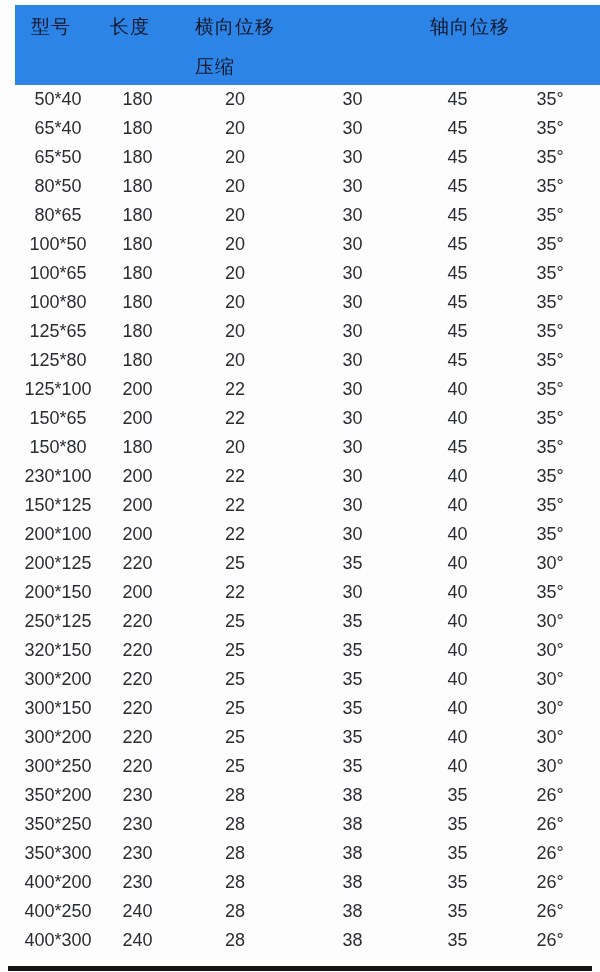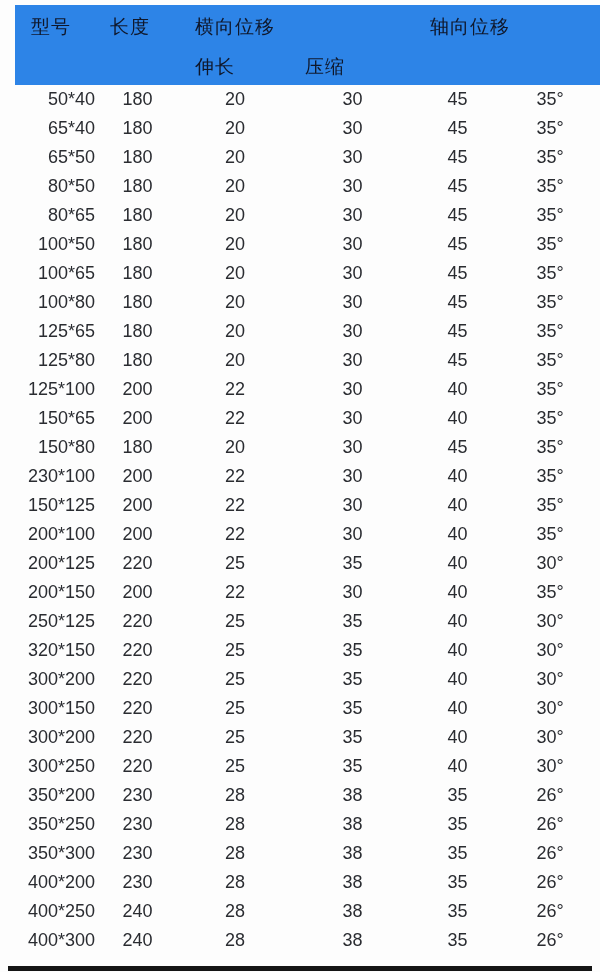--- a/index.html
+++ b/index.html
@@ -57,21 +57,21 @@
     grid-template-columns: 95px 85px 110px 125px 85px 100px;
     height: 29px;
     align-items: center;
   }
   .cell {
     font-size: 18px;
     color: #2a2c31;
     text-align: center;
     white-space: nowrap;
   }
-  .cell.c1 { text-align: right; padding-left: 10px; margin-left: 11px; }
+  .cell.c1 { text-align: center; padding-left: 10px; margin-left: 11px; }
   
   .bottom-bar {
     position: absolute;
     left: 8px;
     top: 966px;
     width: 584px;
     height: 5px;
     background: #151515;
   }
 </style>
@@ -83,21 +83,20 @@
   <div class="thead" style="background: rgb(45, 132, 231); color: #0f172a; margin-left: 12px;">
     <div class="hrow">
       <div class="hcell model">型号</div>
       <div class="hcell">长度</div>
       <div class="hcell">横向位移</div>
       <div class="hcell">轴向位移</div>
     </div>
     <div class="hrow2">
       <div class="hcell"></div>
       <div class="hcell"></div>
-      <div class="hcell">伸长</div>
       <div class="hcell">压缩</div>
       <div class="hcell"></div>
       <div class="hcell"></div>
     </div>
   </div>
 
   <div class="tbody">
       <div class="row">
         <div class="cell c1">50*40</div>
         <div class="cell c2">180</div>

